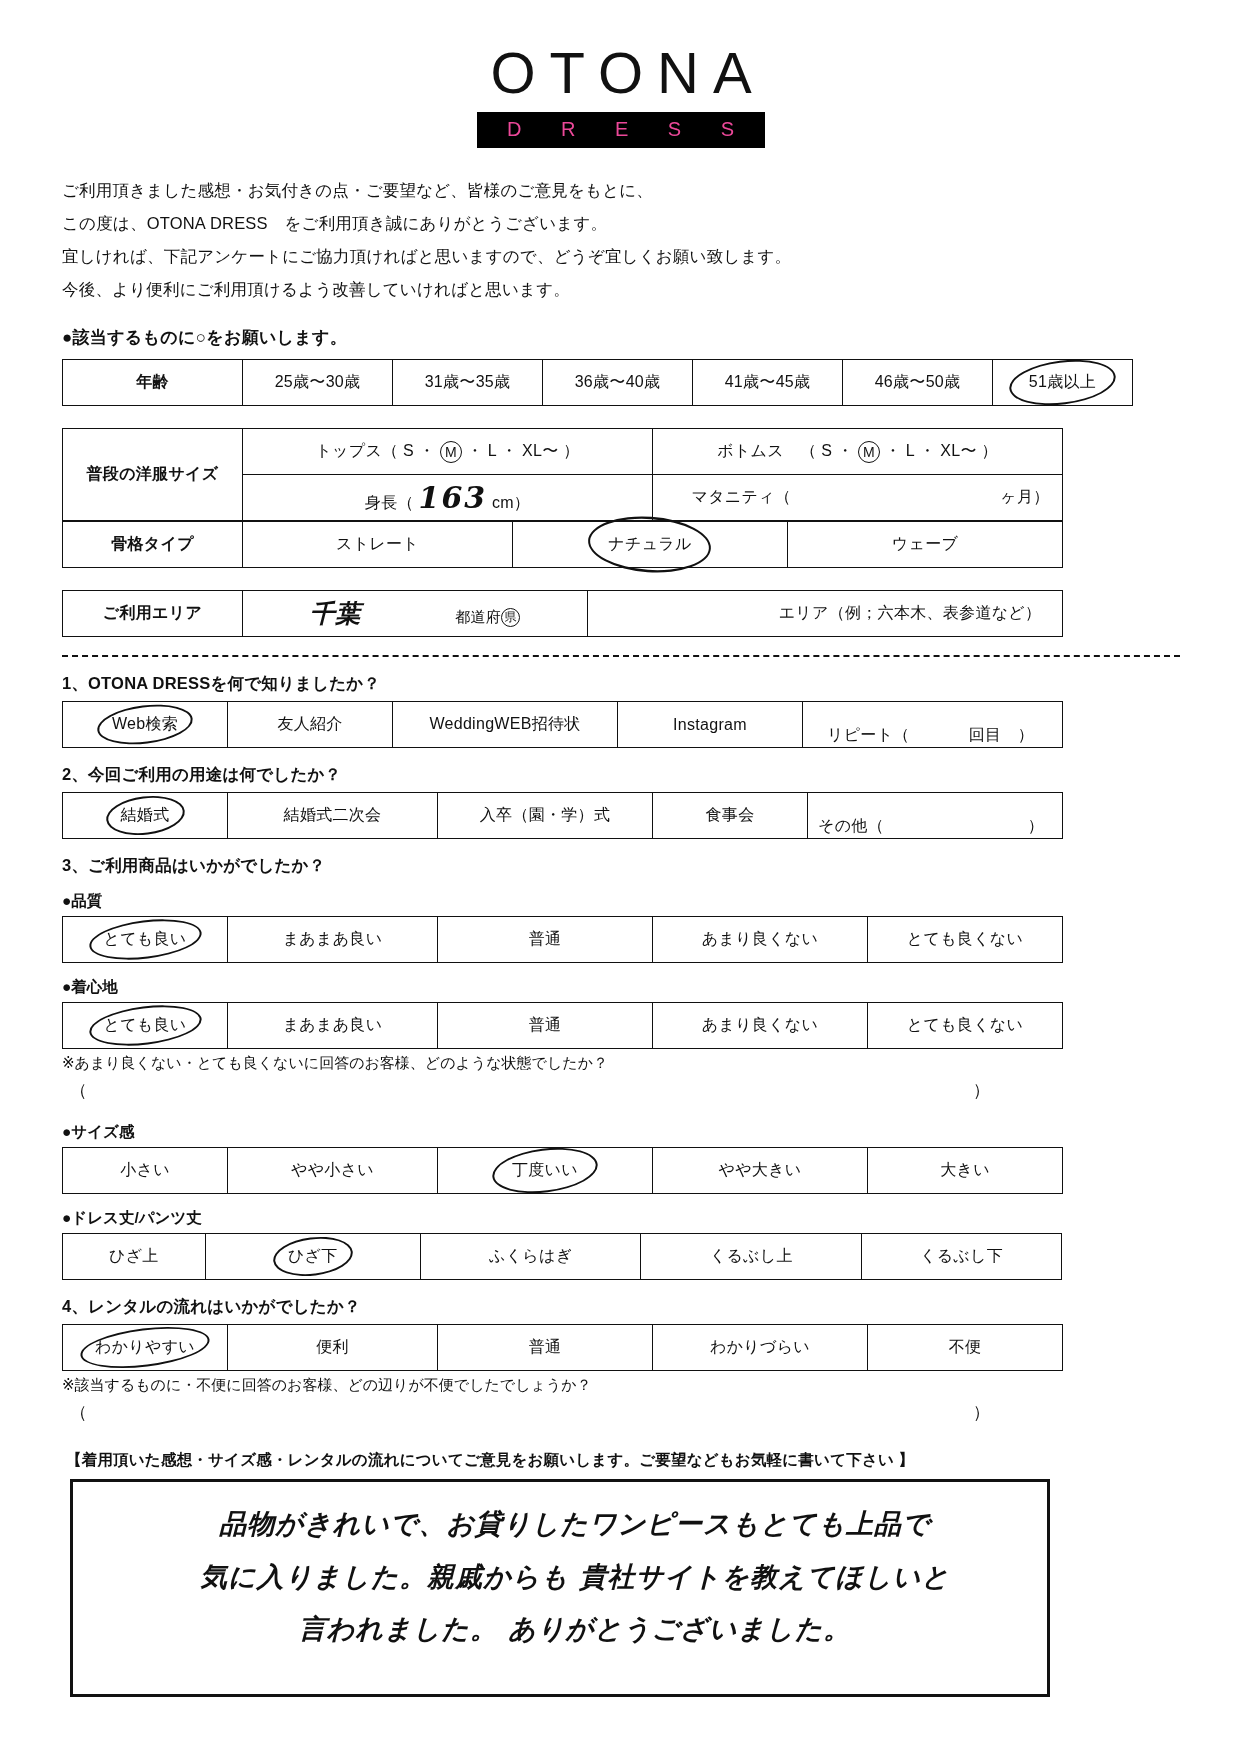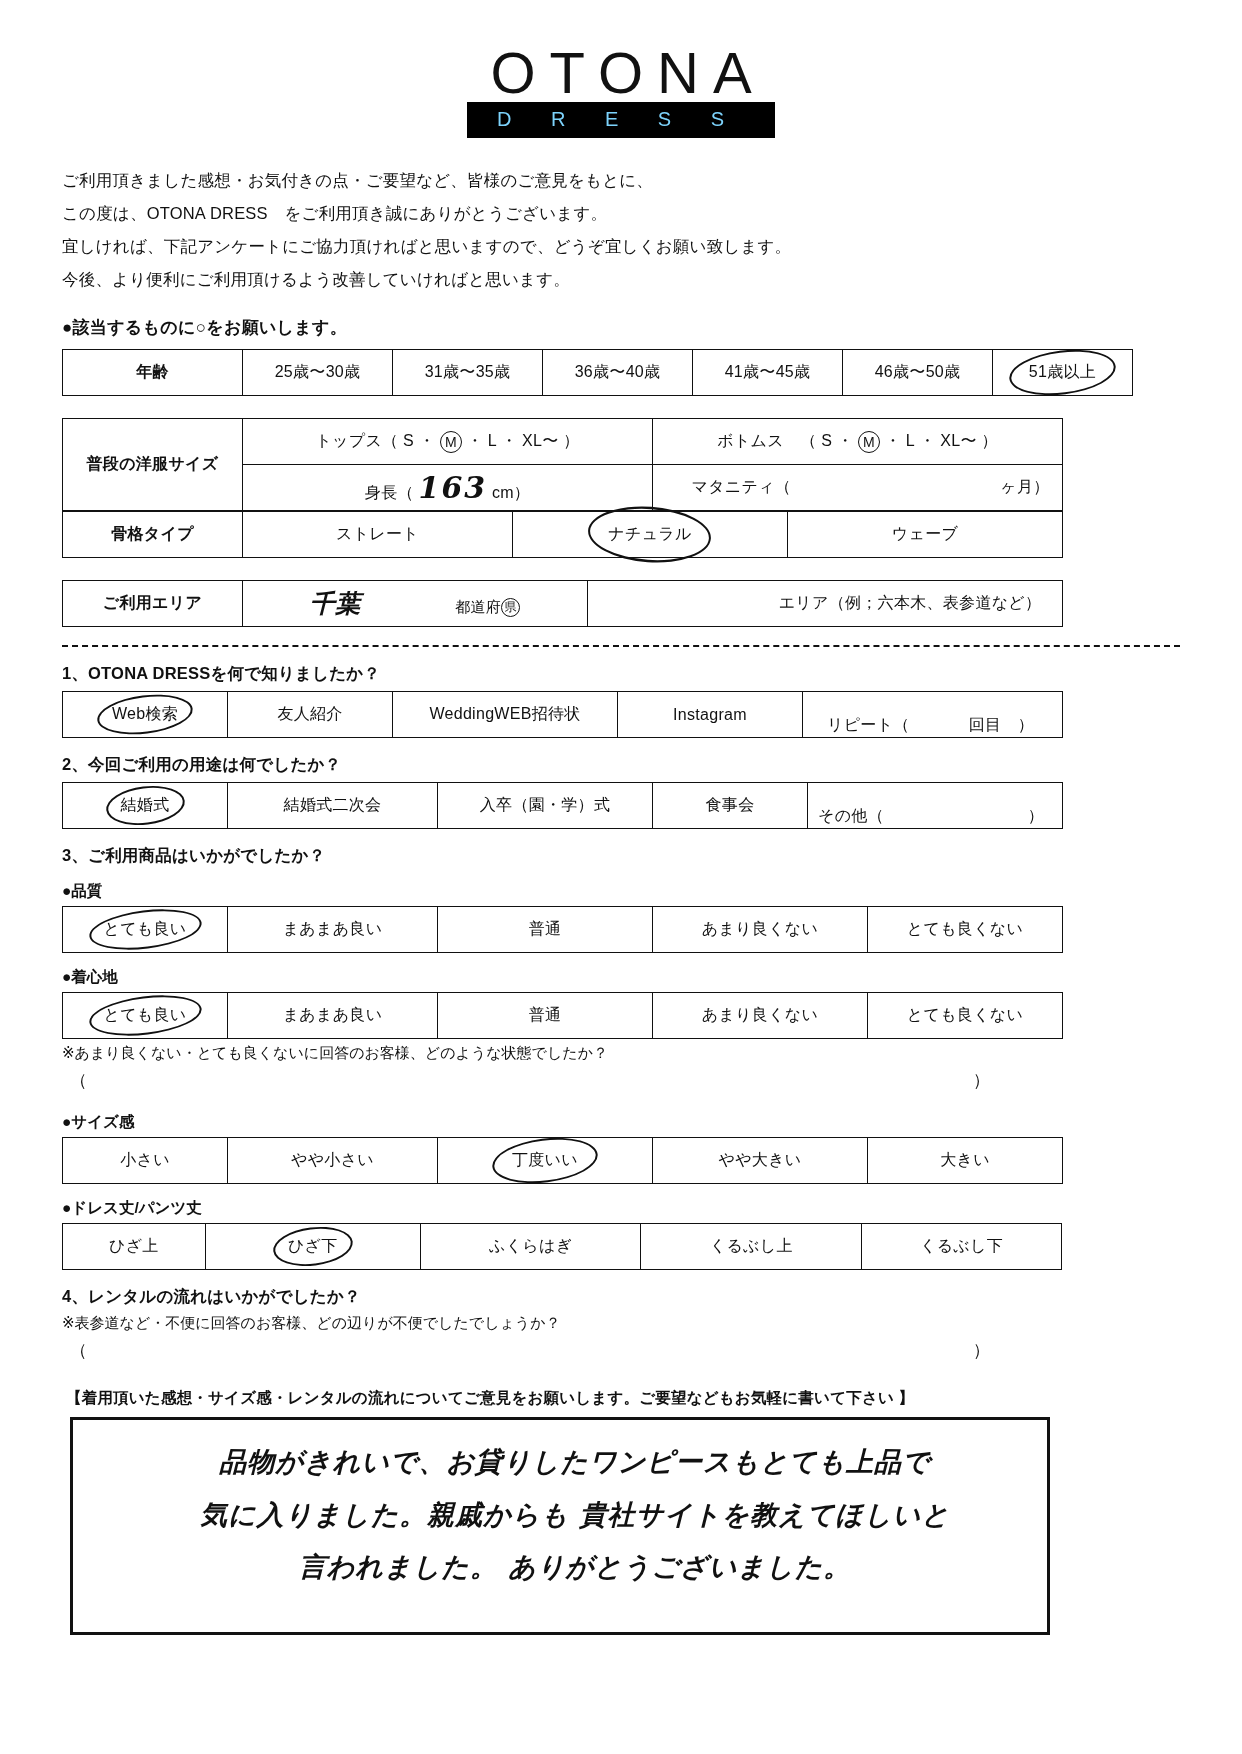--- a/index.html
+++ b/index.html
@@ -20,22 +20,23 @@
     font-size: 58px;
     letter-spacing: 14px;
     font-weight: 300;
     line-height: 1;
     padding-left: 14px;
     font-family: "Liberation Sans", sans-serif;
   }
   .logo-dress-bar {
     display:inline-block;
     background:#000;
-    color:#7dd3fc;
-    padding: 6px 34px 7px 30px;
+    color:#ec4899;
+    margin-top: 10px;
+    padding: 6px 14px 7px 30px;
     font-size: 20px;
     letter-spacing: 17px;
     font-weight: 400;
   }
 
   
   .intro {
     margin: 26px 0 0 62px;
     font-size: 16.5px;
     line-height: 2.0;
@@ -337,21 +338,32 @@
       <td style="width:139px"><span>ひざ上</span></td>
       <td style="width:210px"><span class="circ circ-sm">ひざ下</span></td>
       <td style="width:215px"><span>ふくらはぎ</span></td>
       <td style="width:215px"><span>くるぶし上</span></td>
       <td style="width:195px"><span>くるぶし下</span></td>
     </tr>
   </tbody>
     </table>
 
   <div class="qhead">4、レンタルの流れはいかがでしたか？</div>
-  <div class="note">※表参道など・不便に回答のお客様、どの辺りが不便でしたでしょうか？</div>
+  <table class="grid w980">
+    <tbody>
+        <tr>
+      <td style="width:165px"><span class="circ circ-sm">わかりやすい</span></td>
+      <td style="width:210px"><span>便利</span></td>
+      <td style="width:215px"><span>普通</span></td>
+      <td style="width:215px"><span>わかりづらい</span></td>
+      <td style="width:195px"><span>不便</span></td>
+    </tr>
+  </tbody>
+    </table>
+  <div class="note">※該当するものに・不便に回答のお客様、どの辺りが不便でしたでしょうか？</div>
   <div class="paren-line">
     <span>（</span>
     <span>）</span>
   </div>
 
   <div class="cmt-title">【着用頂いた感想・サイズ感・レンタルの流れについてご意見をお願いします。ご要望などもお気軽に書いて下さい 】</div>
   <div class="cmt-box">
     <div class="cmt-text">
       <div>品物がきれいで、お貸りしたワンピースもとても上品で</div>
       <div>気に入りました。親戚からも 貴社サイトを教えてほしいと</div>

